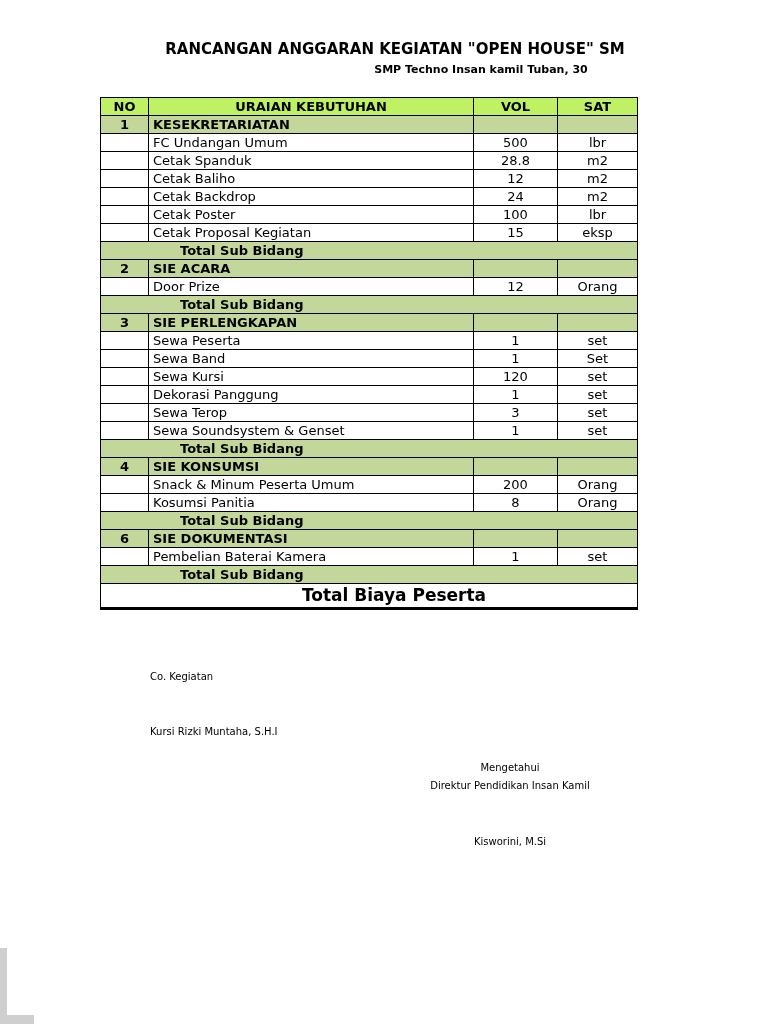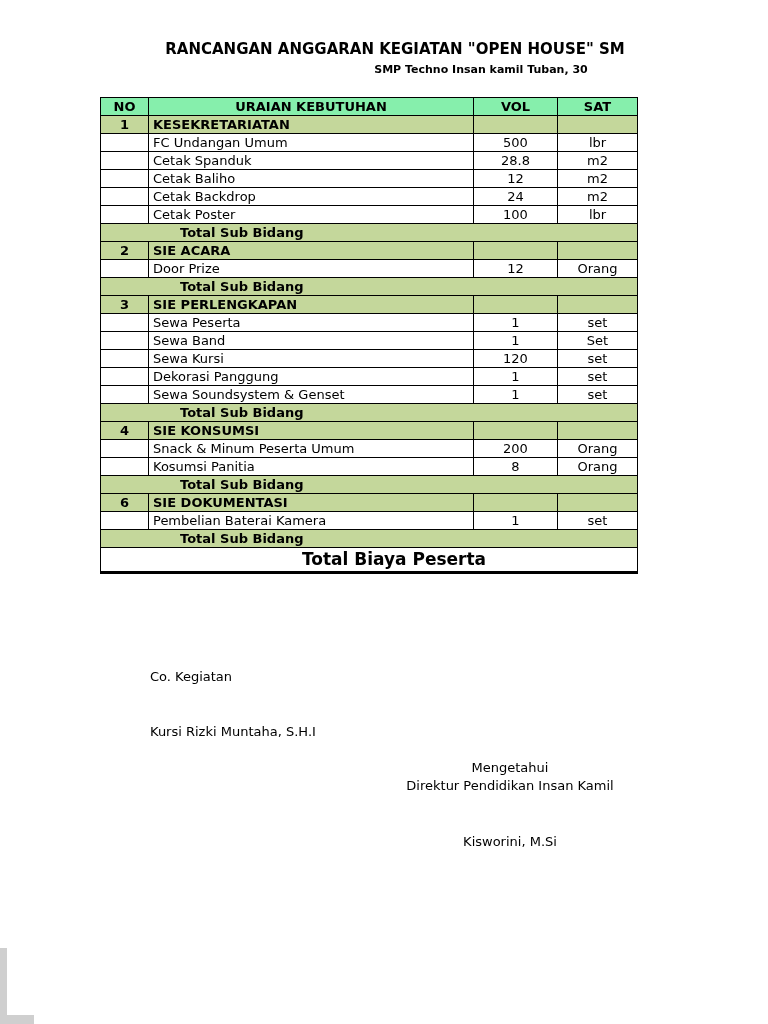--- a/index.html
+++ b/index.html
@@ -18,36 +18,36 @@
     text-align:center; font-weight:bold; font-size:11px; line-height:19px;
   }
   table.budget {
     position:absolute; left:100px; top:97px; width:537px;
     border-collapse:collapse; font-size:13px; table-layout:fixed;
   }
   .budget td, .budget th {
     border:1px solid #000; height:18px; padding:0 4px;
     vertical-align:middle; line-height:16px; overflow:hidden; white-space:nowrap;
   }
-  .budget th { font-weight:bold; text-align:center; background:#86efac; }
+  .budget th { font-weight:bold; text-align:center; background:#bef264; }
   .col-no    { width:48px;  text-align:center; }
   .col-uraian{ width:325px; text-align:left;   }
   .col-vol   { width:84px;  text-align:center; }
   .col-sat   { width:80px;  text-align:center; }
   tr.section-row td { background:var(--section-bg, #c4d79b); font-weight:bold; }
   tr.item-row td { background:#fff; }
   tr.subtotal-row td {
     background:var(--section-bg, #c4d79b); font-weight:bold;
     text-align:left; text-indent:75px;
   }
   tr.total-row td {
     background:#fff; font-weight:bold; text-align:center; text-indent:50px;
     font-size:17px; height:25px; line-height:23px; border-bottom:3px solid #000;
   }
-  .sig { position:absolute; font-size:13px; line-height:18px; }
+  .sig { position:absolute; font-size:10px; line-height:18px; }
   .sig-left-role { left:150px; top:668px; }
   .sig-left-name { left:150px; top:723px; }
   .sig-right-block { left:360px; top:759px; width:300px; text-align:center; }
   .sig-right-name { left:360px; top:833px; width:300px; text-align:center; }
   .artifact-v {
     position:absolute; left:0; top:948px; width:7px; height:76px; background:#cfcfcf;
   }
   .artifact-h {
     position:absolute; left:0; top:1015px; width:34px; height:9px; background:#cfcfcf;
   }
@@ -105,20 +105,26 @@
           <td class="col-uraian">Cetak Backdrop</td>
           <td class="col-vol">24</td>
           <td class="col-sat">m2</td>
         </tr>
         <tr class="item-row">
           <td class="col-no"></td>
           <td class="col-uraian">Cetak Poster</td>
           <td class="col-vol">100</td>
           <td class="col-sat">lbr</td>
         </tr>
+        <tr class="item-row">
+          <td class="col-no"></td>
+          <td class="col-uraian">Cetak Proposal Kegiatan</td>
+          <td class="col-vol">15</td>
+          <td class="col-sat">eksp</td>
+        </tr>
         <tr class="subtotal-row">
           <td colspan="4">Total Sub Bidang</td>
         </tr>
         <tr class="section-row">
           <td class="col-no">2</td>
           <td class="col-uraian">SIE ACARA</td>
           <td class="col-vol"></td>
           <td class="col-sat"></td>
         </tr>
         <tr class="item-row">
@@ -151,20 +157,26 @@
         <tr class="item-row">
           <td class="col-no"></td>
           <td class="col-uraian">Sewa Kursi</td>
           <td class="col-vol">120</td>
           <td class="col-sat">set</td>
         </tr>
         <tr class="item-row">
           <td class="col-no"></td>
           <td class="col-uraian">Dekorasi Panggung</td>
           <td class="col-vol">1</td>
+          <td class="col-sat">set</td>
+        </tr>
+        <tr class="item-row">
+          <td class="col-no"></td>
+          <td class="col-uraian">Sewa Terop</td>
+          <td class="col-vol">3</td>
           <td class="col-sat">set</td>
         </tr>
         <tr class="item-row">
           <td class="col-no"></td>
           <td class="col-uraian">Sewa Soundsystem &amp; Genset</td>
           <td class="col-vol">1</td>
           <td class="col-sat">set</td>
         </tr>
         <tr class="subtotal-row">
           <td colspan="4">Total Sub Bidang</td>

